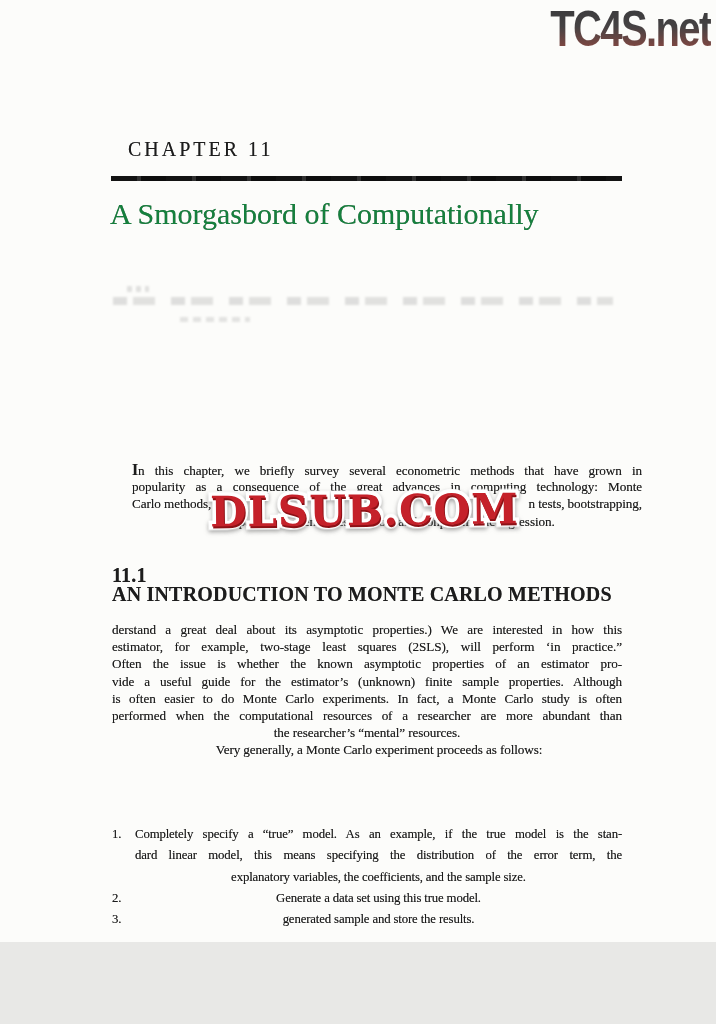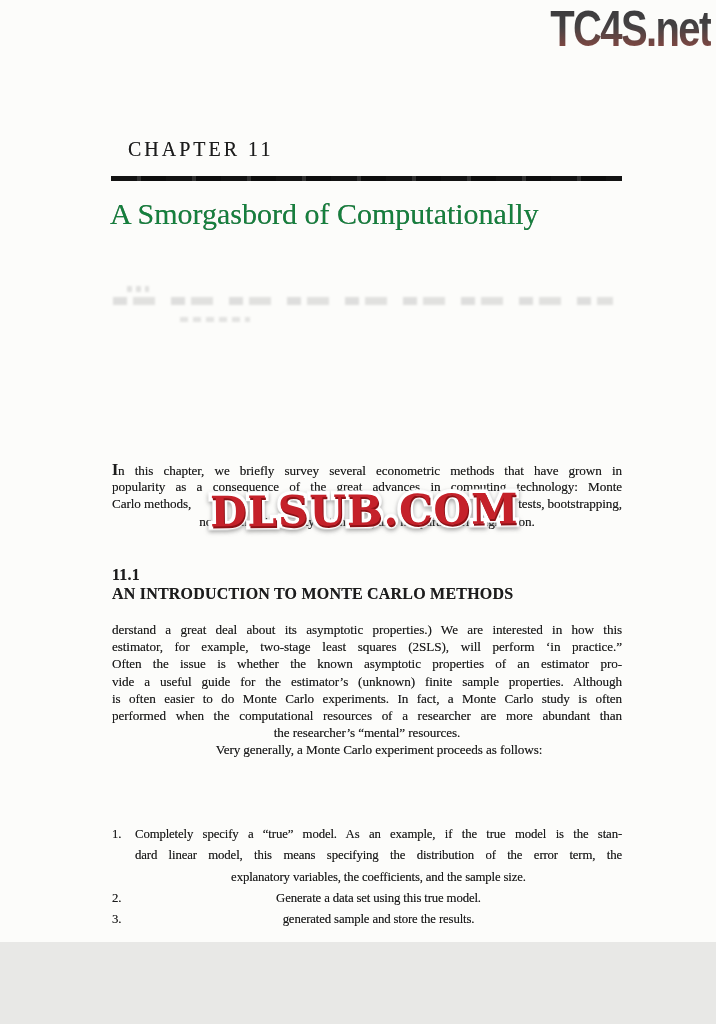--- a/index.html
+++ b/index.html
@@ -44,25 +44,25 @@
   .smudge-b{ left:113px; top:297px; width:500px; height:8px;
     background:repeating-linear-gradient(90deg,#4a4a4a 0 14px,transparent 14px 20px,#5a5a5a 20px 42px,transparent 42px 58px); }
   .smudge-c{ left:180px; top:317px; width:70px; height:5px;
     background:repeating-linear-gradient(90deg,#666 0 8px,transparent 8px 13px); }
 
   
   .col{ position:absolute; left:112px; width:510px; }
   .jline{ text-align:justify; text-align-last:justify; height:17.2px; overflow:hidden; }
   .lline{ text-align:center; height:17.2px; overflow:hidden; }
 
-  .intro{ top:461px; font-size:13.2px; line-height:17.2px; letter-spacing:-0.1px; }
+  .intro{ top:461px; font-size:13.2px; line-height:17.2px; letter-spacing:-0.1px;margin-left:20px; }
   .intro .first::first-letter{ font-weight:bold; font-size:1.2em; }
   .split-line{ display:flex; justify-content:space-between; height:17.2px; overflow:hidden; }
 
-  .section-head{ top:566px; font-weight:bold; font-size:16px; line-height:18.5px; letter-spacing:0.2px; }
+  .section-head{ top:566px; font-weight:bold; font-size:20px; line-height:18.5px; letter-spacing:0.2px; }
 
   .bodypara{ top:621px; font-size:13.2px; line-height:17.2px; letter-spacing:-0.1px; }
   .bodypara .indent{ text-indent:24px; }
   .italic{ font-style:italic; }
 
   .nlist{ top:824px; font-size:12.8px; line-height:21.3px; letter-spacing:-0.15px; }
   .nitem{ display:flex; }
   .nnum{ width:23px; flex:0 0 23px; }
   .nbody{ flex:1 1 auto; }
   .nbody .jline,.nbody .lline{ height:21.3px; }

